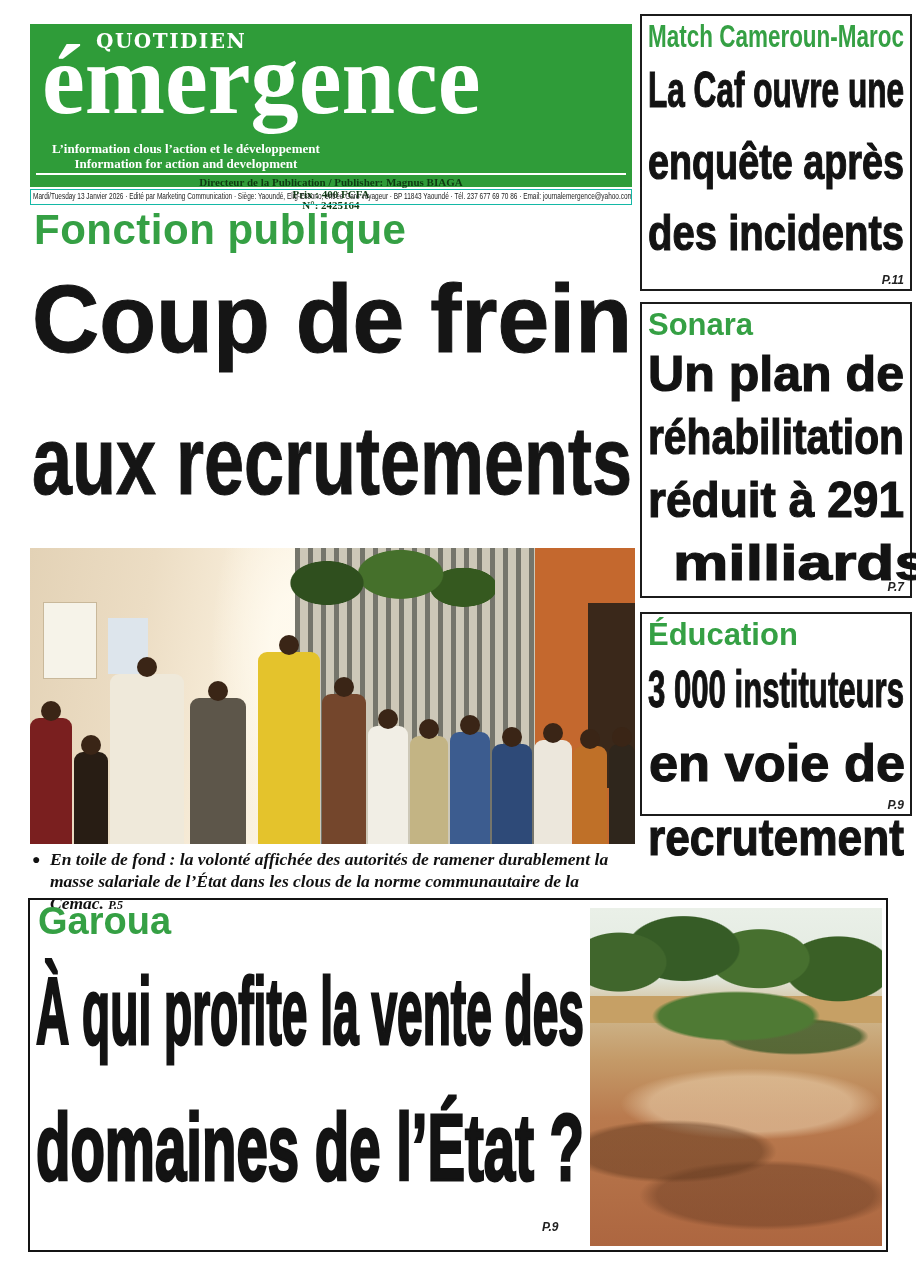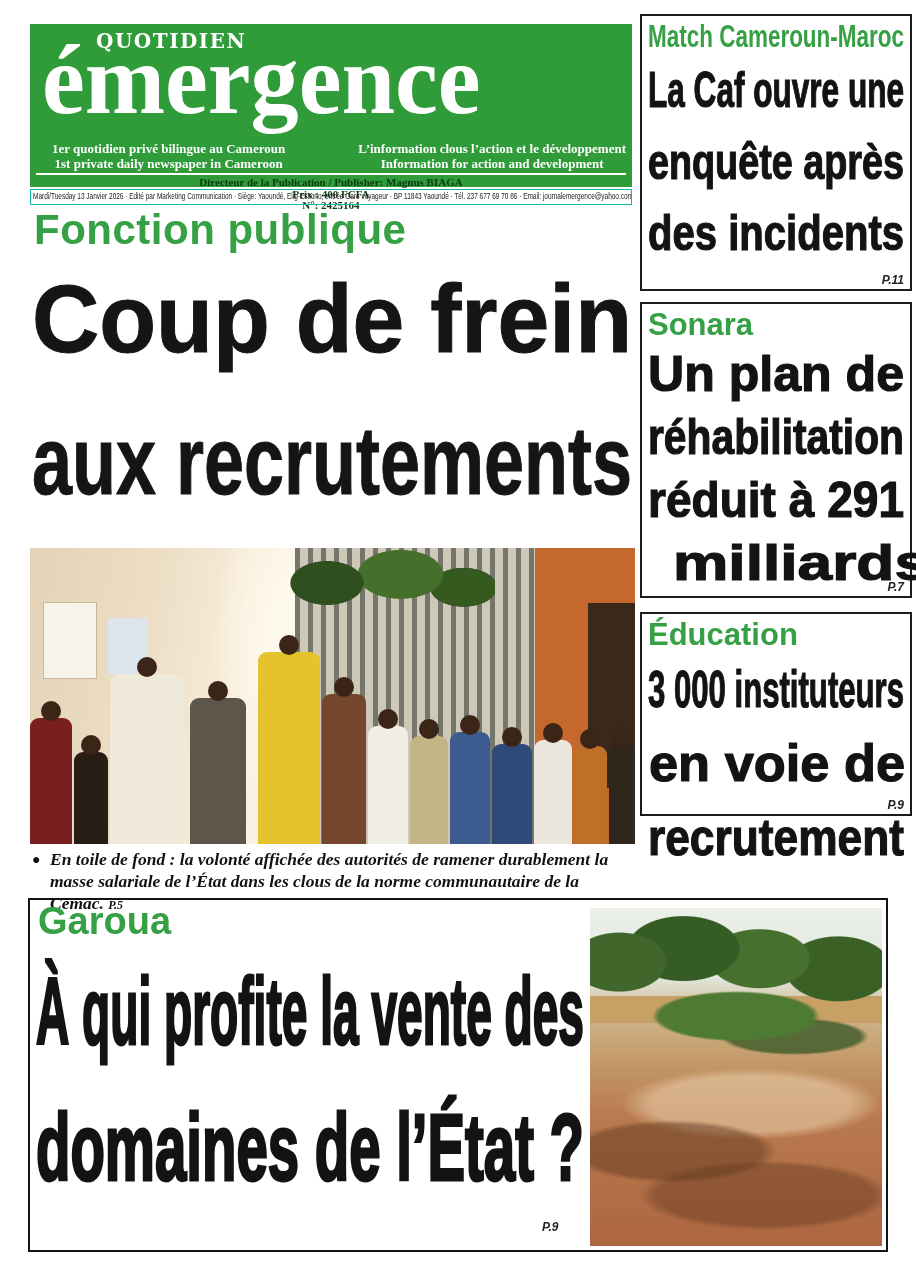--- a/index.html
+++ b/index.html
@@ -93,24 +93,20 @@
 
 <div id="page">
 
   <div class="masthead">
     <div class="mh-kicker">QUOTIDIEN</div>
     <div class="mh-title">
         <div class="fitline"><span style="transform: scaleX(0.963479);">émergence</span></div>
       </div>
     <div class="mh-tags">
       <div>
-        <div>1er quotidien privé bilingue au Cameroun</div>
-        <div>1st private daily newspaper in Cameroon</div>
-      </div>
-      <div>
         <div>L’information clous l’action et le développement</div>
         <div>Information for action and development</div>
       </div>
     </div>
     <div class="mh-rule"></div>
     <div class="mh-pub">
       <div>Directeur de la Publication / Publisher:  Magnus BIAGA</div>
       <div>Prix : 400 FCFA</div>
       <div>N°: 2425164</div>
     </div>

